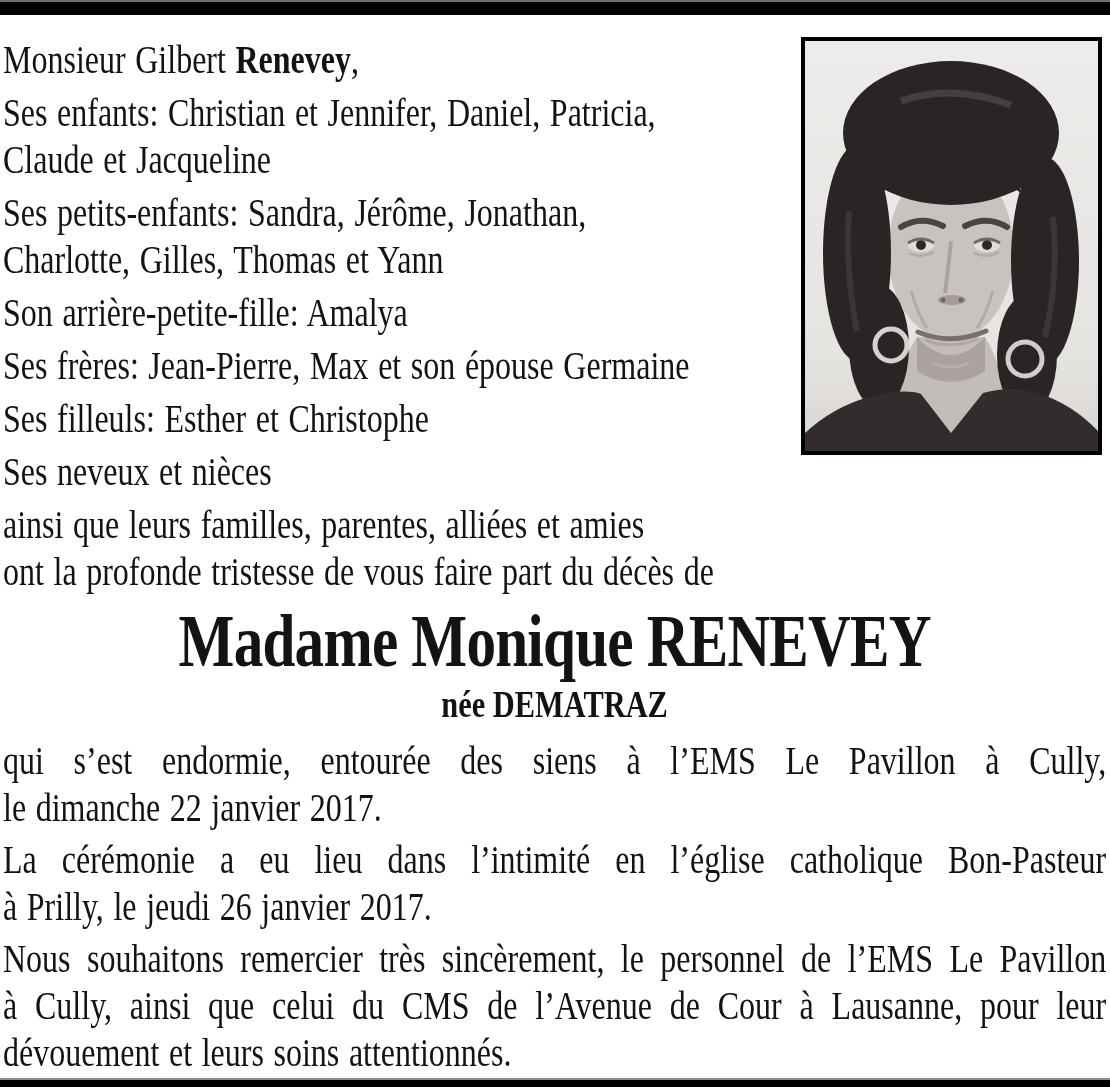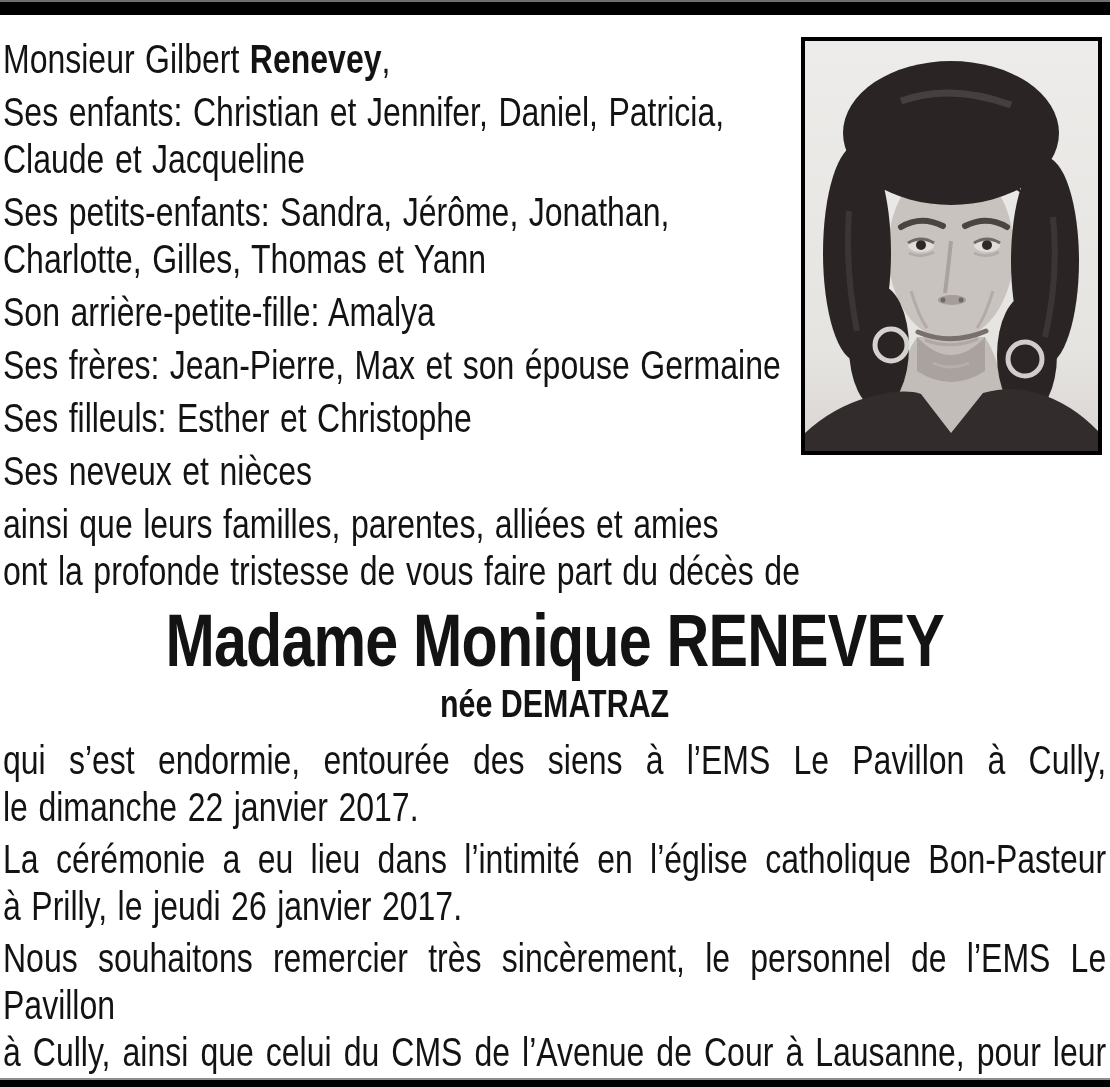--- a/index.html
+++ b/index.html
@@ -3,21 +3,21 @@
 <meta charset="utf-8">
 <style>
   html, body { margin: 0; padding: 0; }
   body {
     width: 1110px; height: 1087px;
     overflow: hidden;
     background: #ffffff;
     font-family: "Liberation Sans", "DejaVu Sans", sans-serif;
     color: #131313;
   }
-  .page { position: relative; width: 1110px; height: 1087px; background: #ffffff; }
+  .page { position: relative; width: 1110px; height: 1087px; background: #ffffff; font-family: Liberation Serif, serif; }
 
   .topbar {
     height: 13px; background: #000000;
     border-top: 2px solid #6e6e6e;
   }
   .bottombar {
     position: absolute; left: 0; right: 0; bottom: 0;
     height: 7px; background: #000000;
     border-top: 2px solid #8f8f8f;
   }

